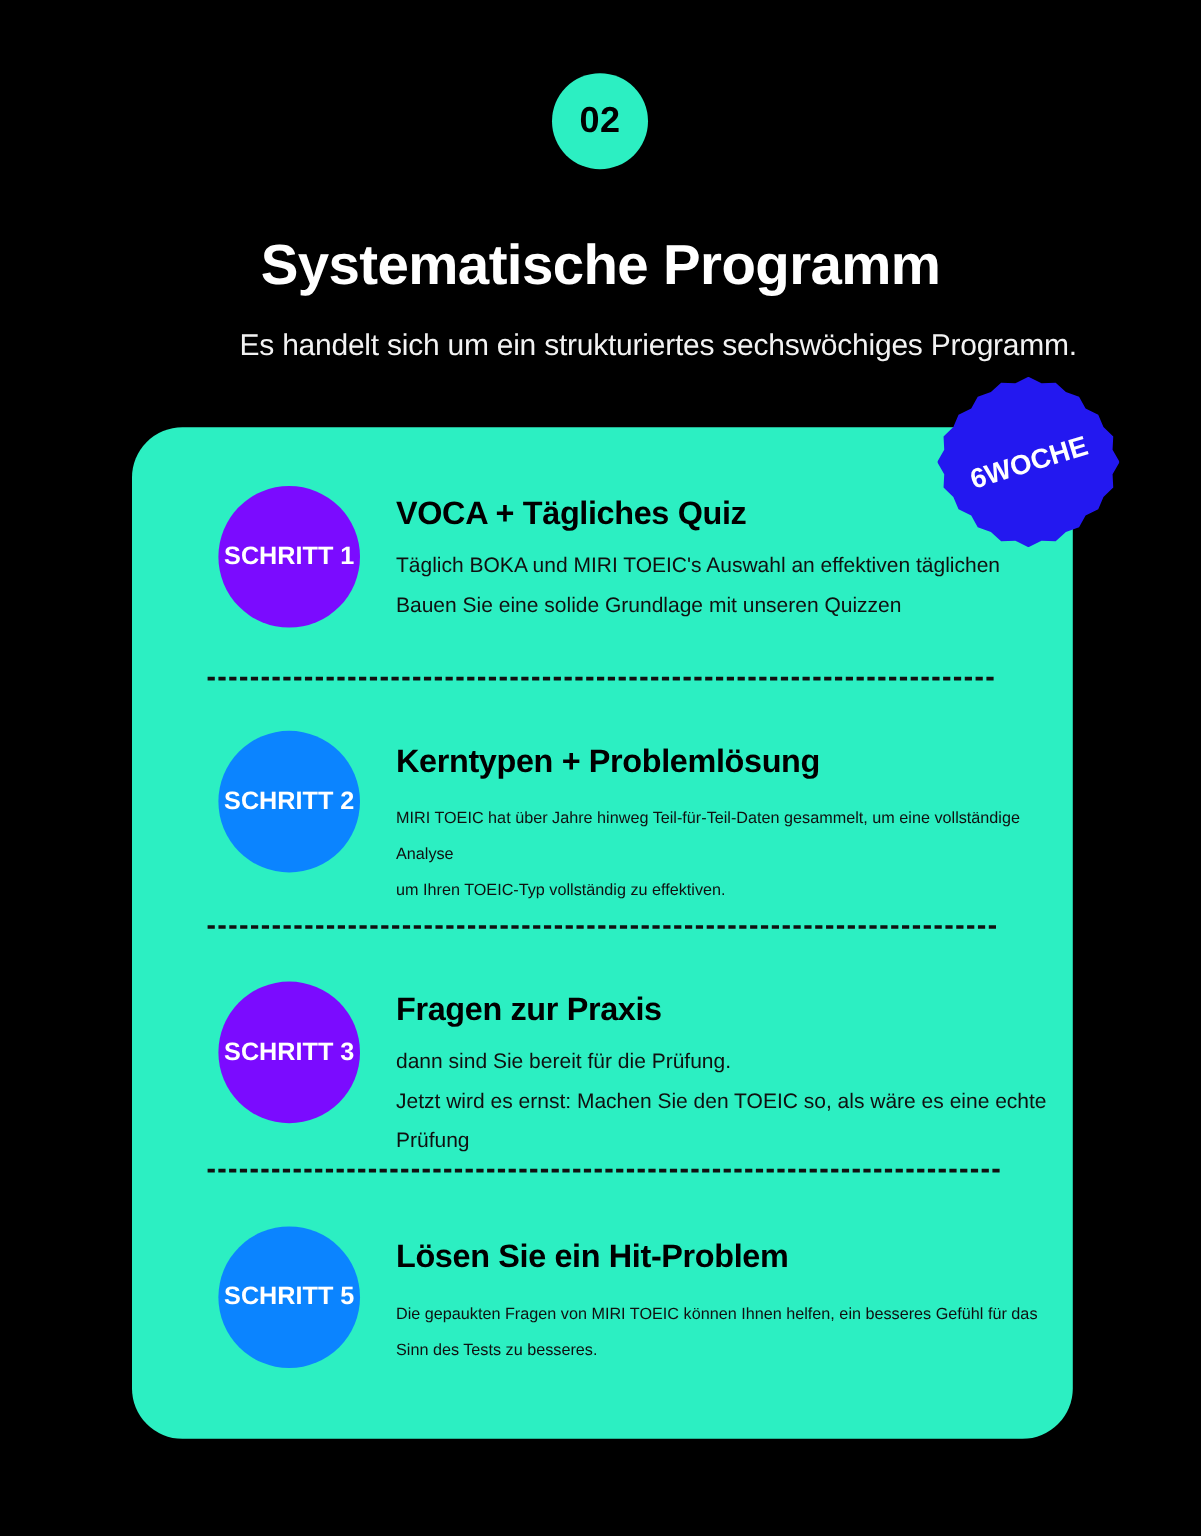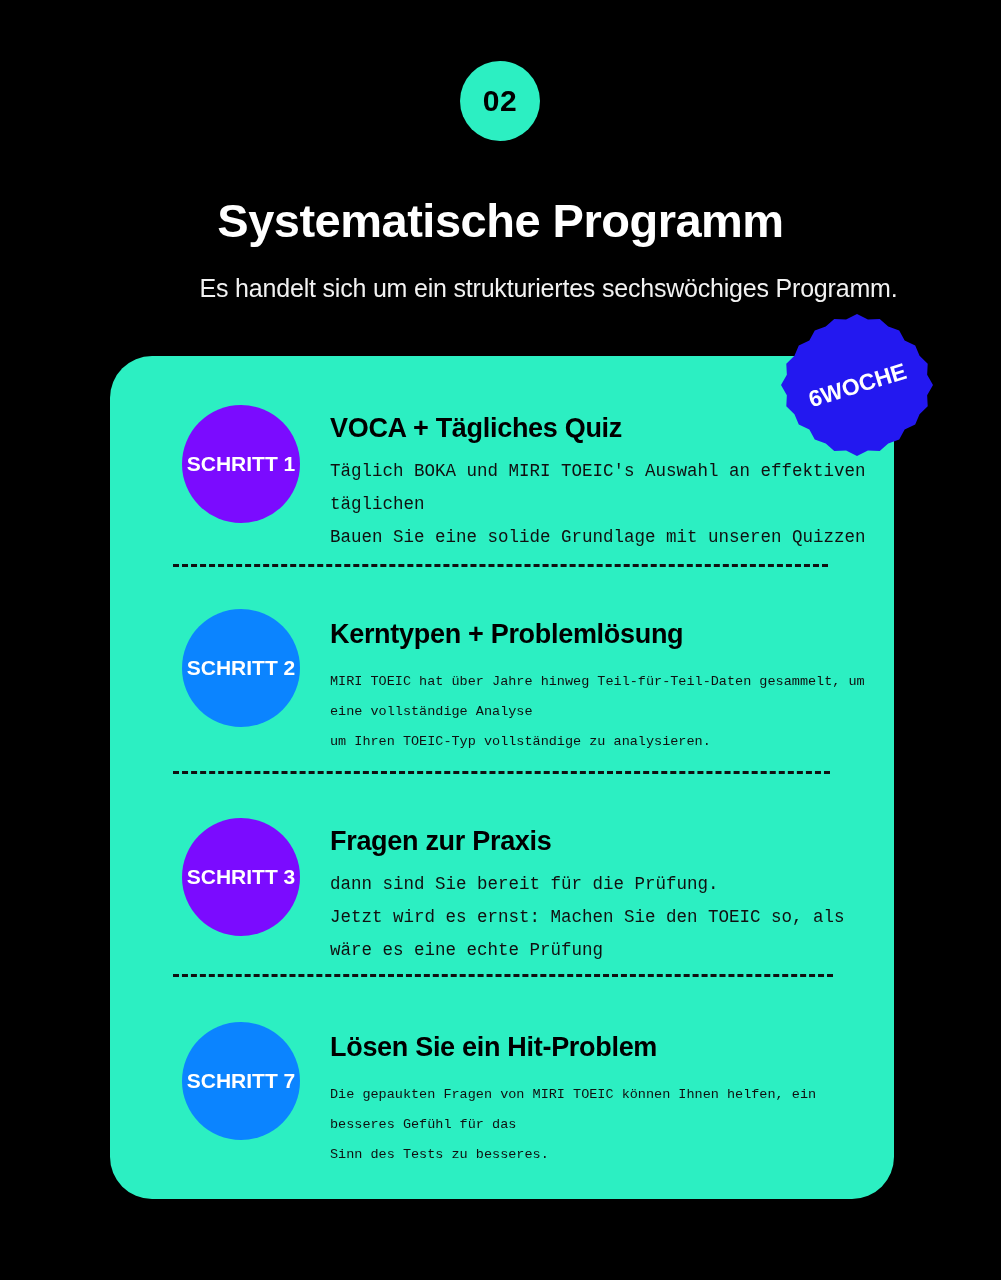--- a/index.html
+++ b/index.html
@@ -80,21 +80,21 @@
   .step-circle span {
     color:#ffffff; font-size:21px; font-weight:bold;
     white-space:nowrap; font-family:"Liberation Sans", sans-serif;
   }
   .step-body { position:absolute; left:220px; width:550px; }
   .step-title {
     color:#000000; font-weight:bold; font-size:27px;
     letter-spacing:-0.3px; white-space:nowrap;
     font-family:"Liberation Sans", sans-serif;
   }
-  .step-desc { color:#101010; font-family:Liberation Mono, monospace; }
+  .step-desc { color:#101010; font-family:Liberation Sans, sans-serif; }
   .step-desc.big  { font-size:17.5px; line-height:33px; font-weight:400; }
   .step-desc.small{ font-size:13.5px; line-height:30px; font-weight:400; }
 
   
   .divider {
     position:absolute; left:63px; height:0;
     border-top:3px dashed #111111;
   }
 </style>
 </head>
@@ -127,21 +127,21 @@
     <div class="divider" style="top:208px;width:655px;"></div>
 
     <div class="step-row" style="top:253px;">
       <div class="step-circle" style="top:0;background:#0B84FF;">
         <span>SCHRITT 2</span>
       </div>
       <div class="step-body" style="top:10px;">
         <div class="step-title">Kerntypen + Problemlösung</div>
         <div class="step-desc small" style="margin-top:17px;">
           <div>MIRI TOEIC hat über Jahre hinweg Teil-für-Teil-Daten gesammelt, um eine vollständige Analyse</div>
-          <div>um Ihren TOEIC-Typ vollständige zu analysieren.</div>
+          <div>um Ihren TOEIC-Typ vollständig zu effektiven.</div>
         </div>
       </div>
     </div>
 
     <div class="divider" style="top:415px;width:657px;"></div>
 
     <div class="step-row" style="top:462px;">
       <div class="step-circle" style="top:0;background:#7B0BFF;">
         <span>SCHRITT 3</span>
       </div>
@@ -151,21 +151,21 @@
           <div>dann sind Sie bereit für die Prüfung.</div>
           <div>Jetzt wird es ernst: Machen Sie den TOEIC so, als wäre es eine echte Prüfung</div>
         </div>
       </div>
     </div>
 
     <div class="divider" style="top:618px;width:660px;"></div>
 
     <div class="step-row" style="top:666px;">
       <div class="step-circle" style="top:0;background:#0B84FF;">
-        <span>SCHRITT 7</span>
+        <span>SCHRITT 5</span>
       </div>
       <div class="step-body" style="top:10px;">
         <div class="step-title">Lösen Sie ein Hit-Problem</div>
         <div class="step-desc small" style="margin-top:17px;">
           <div>Die gepaukten Fragen von MIRI TOEIC können Ihnen helfen, ein besseres Gefühl für das</div>
           <div>Sinn des Tests zu besseres.</div>
         </div>
       </div>
     </div>
 

